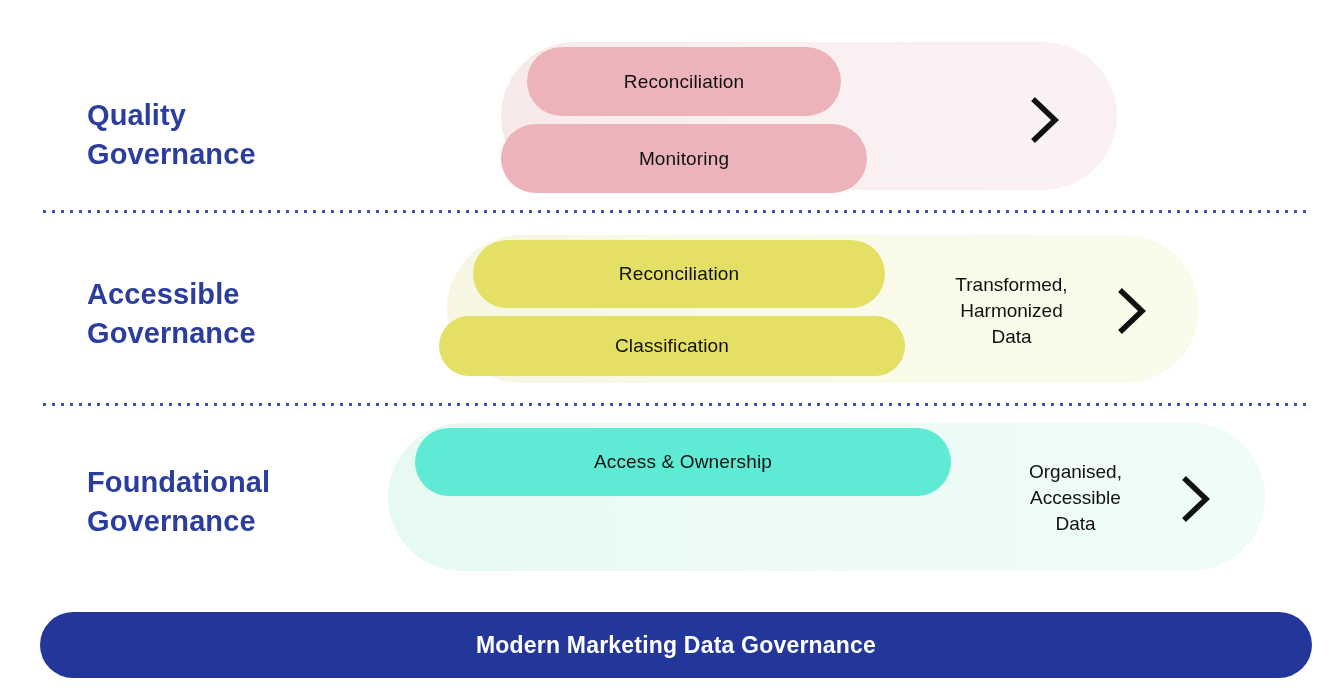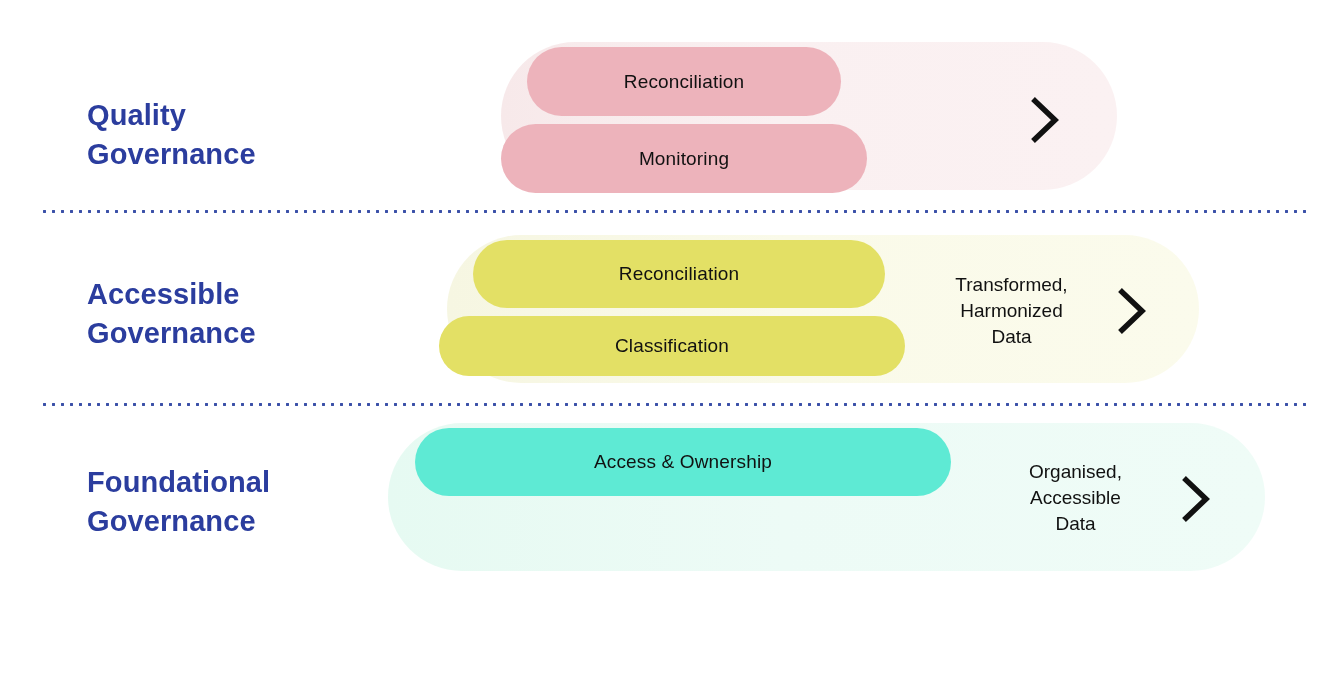--- a/index.html
+++ b/index.html
@@ -129,14 +129,17 @@
 Accessible
 Data</div>
 
     <div class="chev" style="left:1182px;top:476px;">
       <svg width="30" height="46" viewBox="0 0 30 46" aria-hidden="true">
         <path d="M4 4 L24 23 L4 42" fill="none" stroke="#111111" stroke-width="5.5" stroke-linecap="square" stroke-linejoin="miter"></path>
       </svg>
     </div>
   </div>
 
+  <div class="footer" style="left:40px;top:612px;width:1272px;height:66px;">
+    <span>Modern Marketing Data Governance</span>
+  </div>
 
 </div>
 
 </body></html>

